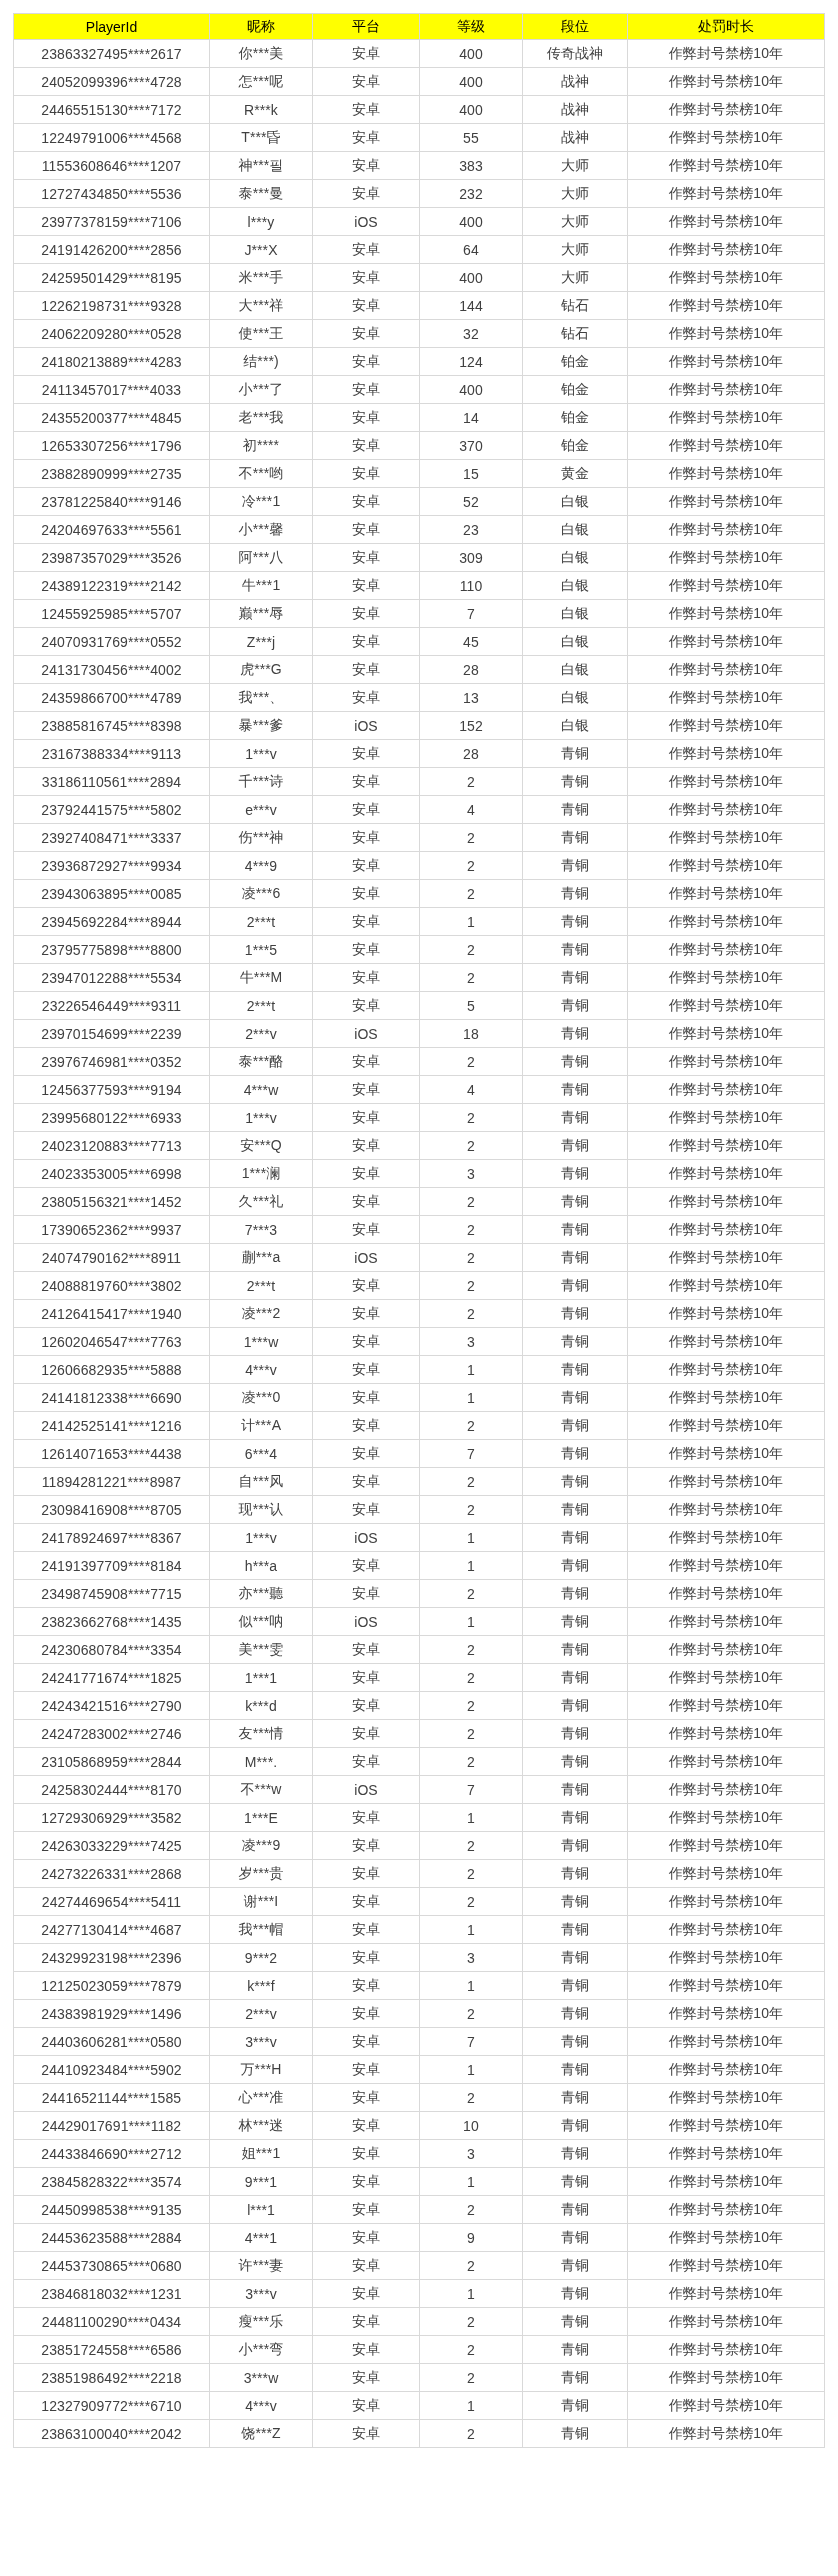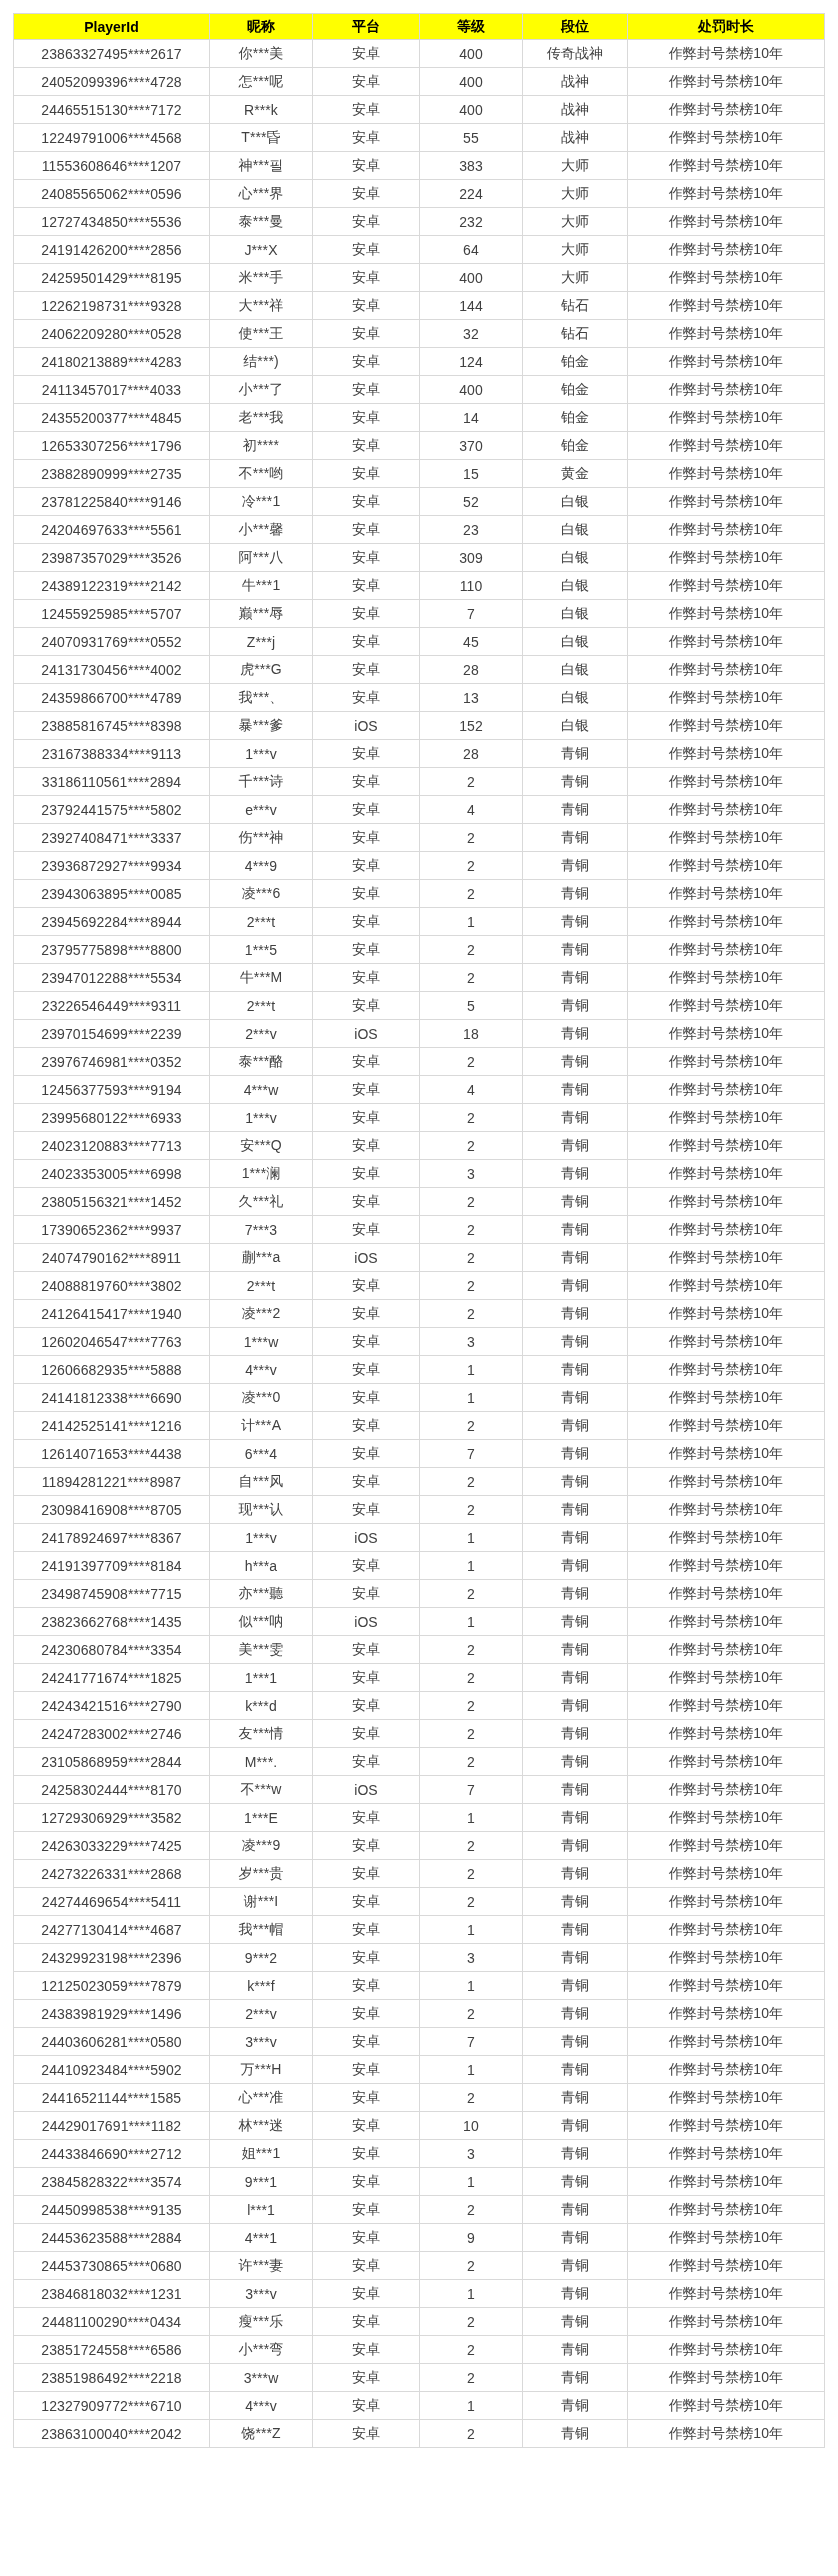--- a/index.html
+++ b/index.html
@@ -24,21 +24,21 @@
     text-align: center;
     vertical-align: middle;
     overflow: hidden;
     white-space: nowrap;
     padding: 0 2px;
     box-sizing: border-box;
   }
   table.ban-table th {
     background: #ffff00;
     color: #000000;
-    font-weight: bold;
+    font-weight: normal;
     font-size: 14px;
     height: 26px;
   }
   table.ban-table td {
     background: #ffffff;
     color: #404040;
     font-size: 14px;
     font-weight: normal;
     height: 28px;
     letter-spacing: 0.1px;
@@ -106,38 +106,38 @@
 
   <tr>
     <td>11553608646****1207</td>
     <td>神***필</td>
     <td>安卓</td>
     <td>383</td>
     <td>大师</td>
     <td>作弊封号禁榜10年</td>
   </tr>
 
-  <tr>
-    <td>24085565062****0596</td>
-    <td>心***界</td>
-    <td>安卓</td>
-    <td>224</td>
-    <td>大师</td>
-    <td>作弊封号禁榜10年</td>
-  </tr>
 
   <tr>
     <td>12727434850****5536</td>
     <td>泰***曼</td>
     <td>安卓</td>
     <td>232</td>
     <td>大师</td>
     <td>作弊封号禁榜10年</td>
   </tr>
 
+  <tr>
+    <td>23977378159****7106</td>
+    <td>l***y</td>
+    <td>iOS</td>
+    <td>400</td>
+    <td>大师</td>
+    <td>作弊封号禁榜10年</td>
+  </tr>
 
   <tr>
     <td>24191426200****2856</td>
     <td>J***X</td>
     <td>安卓</td>
     <td>64</td>
     <td>大师</td>
     <td>作弊封号禁榜10年</td>
   </tr>
 

